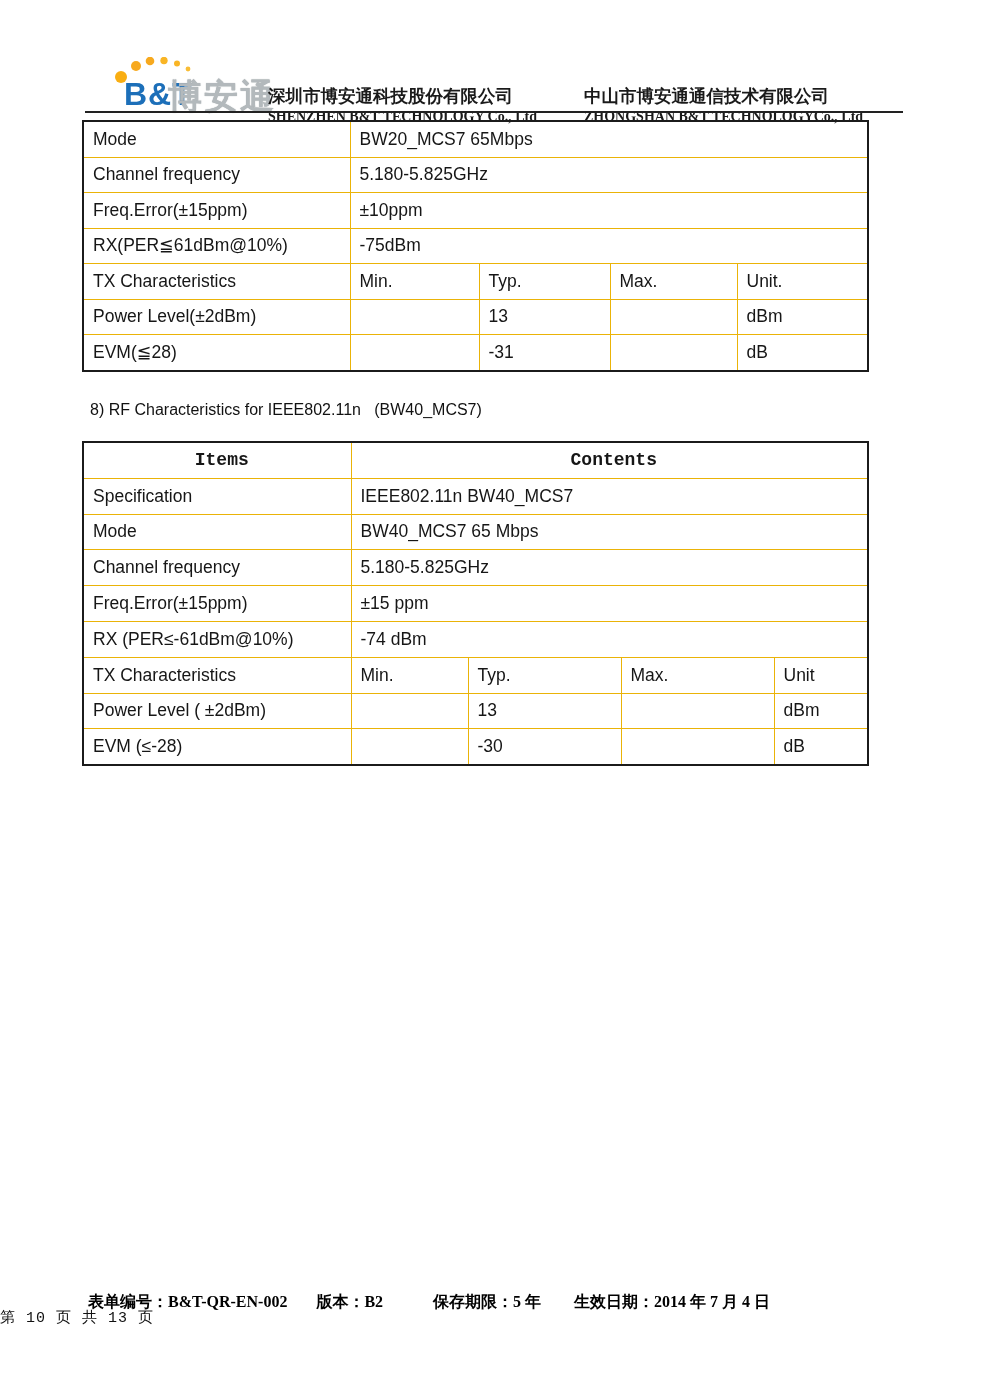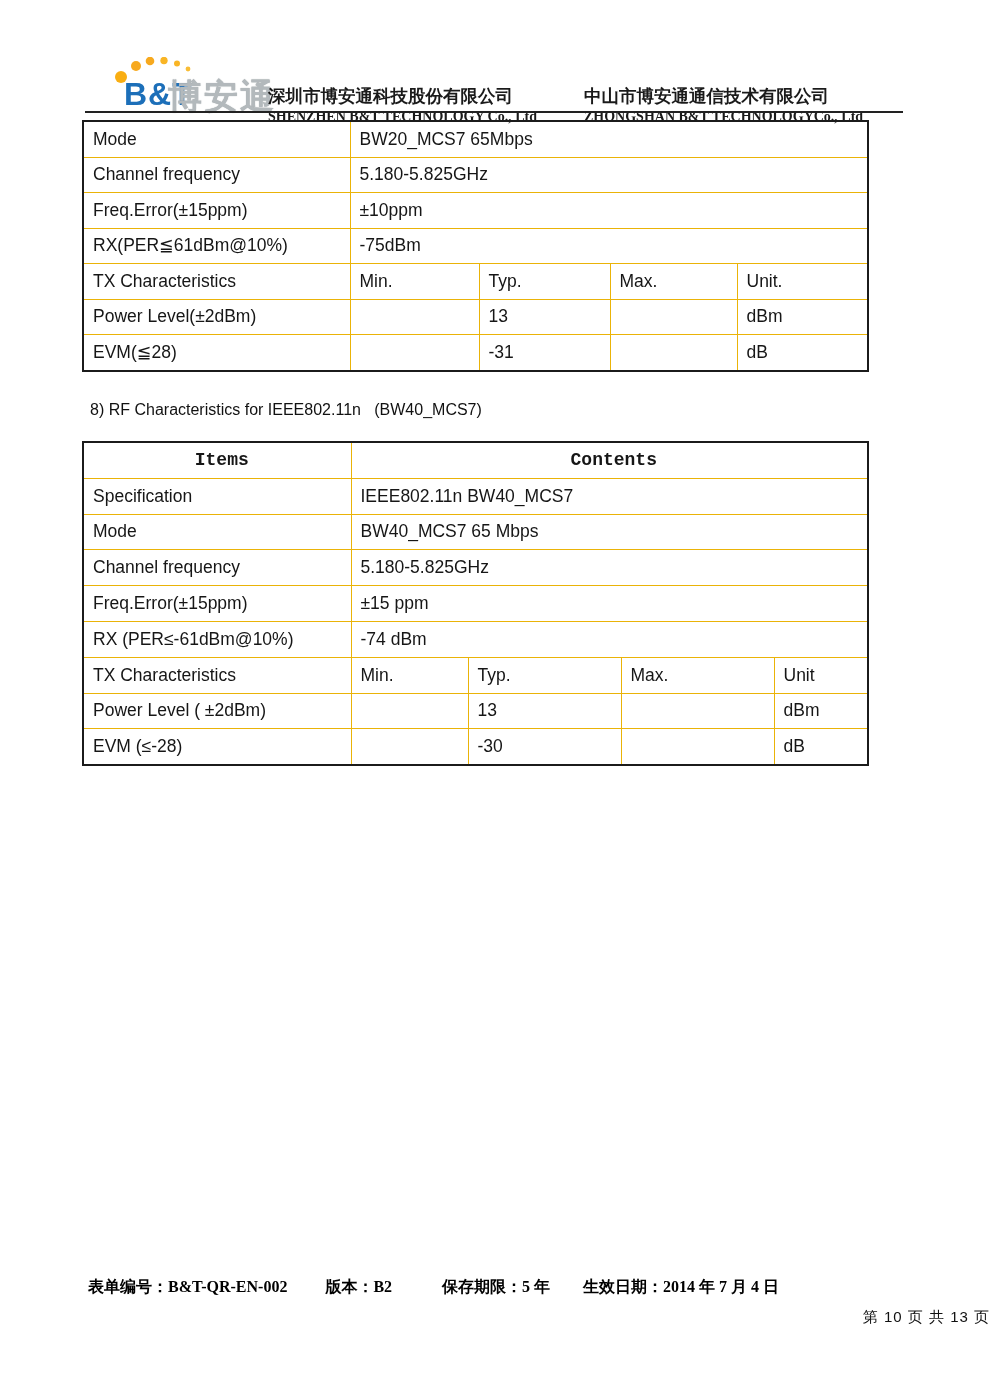--- a/index.html
+++ b/index.html
@@ -66,27 +66,27 @@
     white-space:pre;
   }
   
   .footer-info{
     position:absolute;left:88px;top:1277px;
     display:flex;align-items:baseline;
     font-family:"Liberation Serif", serif;
     font-size:16px;font-weight:bold;color:#000;
     white-space:pre;
   }
-  .footer-info .seg1{margin-right:38px;}
-  .footer-info .seg2{margin-right:50px;}
+  .footer-info .seg1{margin-right:29px;}
+  .footer-info .seg2{margin-right:50px;margin-top:15px;}
   .footer-info .seg3{margin-right:33px;}
   .footer-page{
     position:absolute;left:0;top:1308px;width:100%;
-    text-align:right;
-    font-family:Liberation Sans, sans-serif;
+    text-align:left;
+    font-family:Liberation Mono, monospace;
     font-size:15px;color:#111;
     letter-spacing:1px;
   }
 </style>
 </head>
 <body>
 
 <div class="page">
 
   <div>

